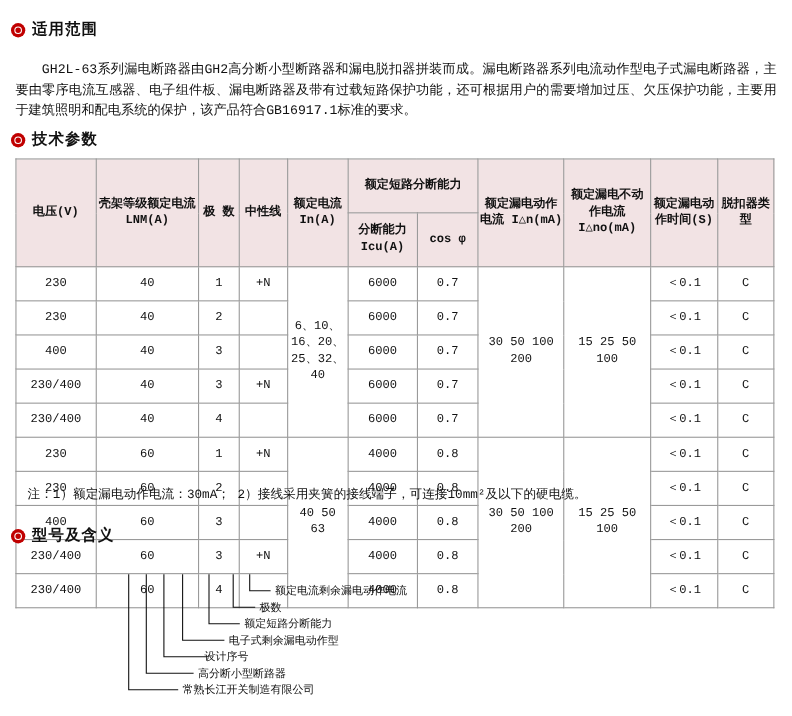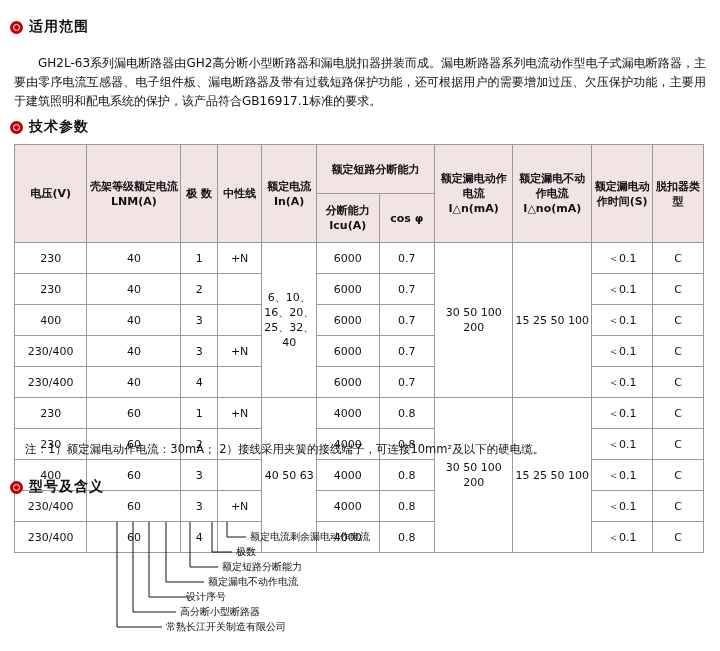--- a/index.html
+++ b/index.html
@@ -14,20 +14,21 @@
     font-size: 12px;
     color: #1a1a1a;
     position: relative;
     overflow: hidden;
   }
   .page {
     position: relative;
     width: 634px;
     height: 651px;
     padding: 0;
+    font-family: Liberation Mono, monospace;
   }
   
   .section-head {
     display: flex;
     align-items: center;
     gap: 6px;
     margin: 0;
     padding: 0;
   }
   .bullet {
@@ -327,19 +328,19 @@
       <polyline points="176,22 176,67 204,67" fill="none" stroke="#111" stroke-width="1"></polyline>
       <polyline points="152,22 152,82 190,82" fill="none" stroke="#111" stroke-width="1"></polyline>
       <polyline points="135,22 135,97 176,97" fill="none" stroke="#111" stroke-width="1"></polyline>
       <polyline points="119,22 119,112 162,112" fill="none" stroke="#111" stroke-width="1"></polyline>
       <polyline points="103,22 103,127 148,127" fill="none" stroke="#111" stroke-width="1"></polyline>
     </svg>
 
     <div class="leg" style="left:236px; top:30px;">额定电流剩余漏电动作电流</div>
     <div class="leg" style="left:222px; top:45px;">极数</div>
     <div class="leg" style="left:208px; top:60px;">额定短路分断能力</div>
-    <div class="leg" style="left:194px; top:75px;">额定漏电不动作电流</div>
+    <div class="leg" style="left:194px; top:75px;">电子式剩余漏电动作型</div>
     <div class="leg" style="left:172px; top:90px;">设计序号</div>
     <div class="leg" style="left:166px; top:105px;">高分断小型断路器</div>
     <div class="leg" style="left:152px; top:120px;">常熟长江开关制造有限公司</div>
   </div>
 
 </div>
 
 </body></html>

